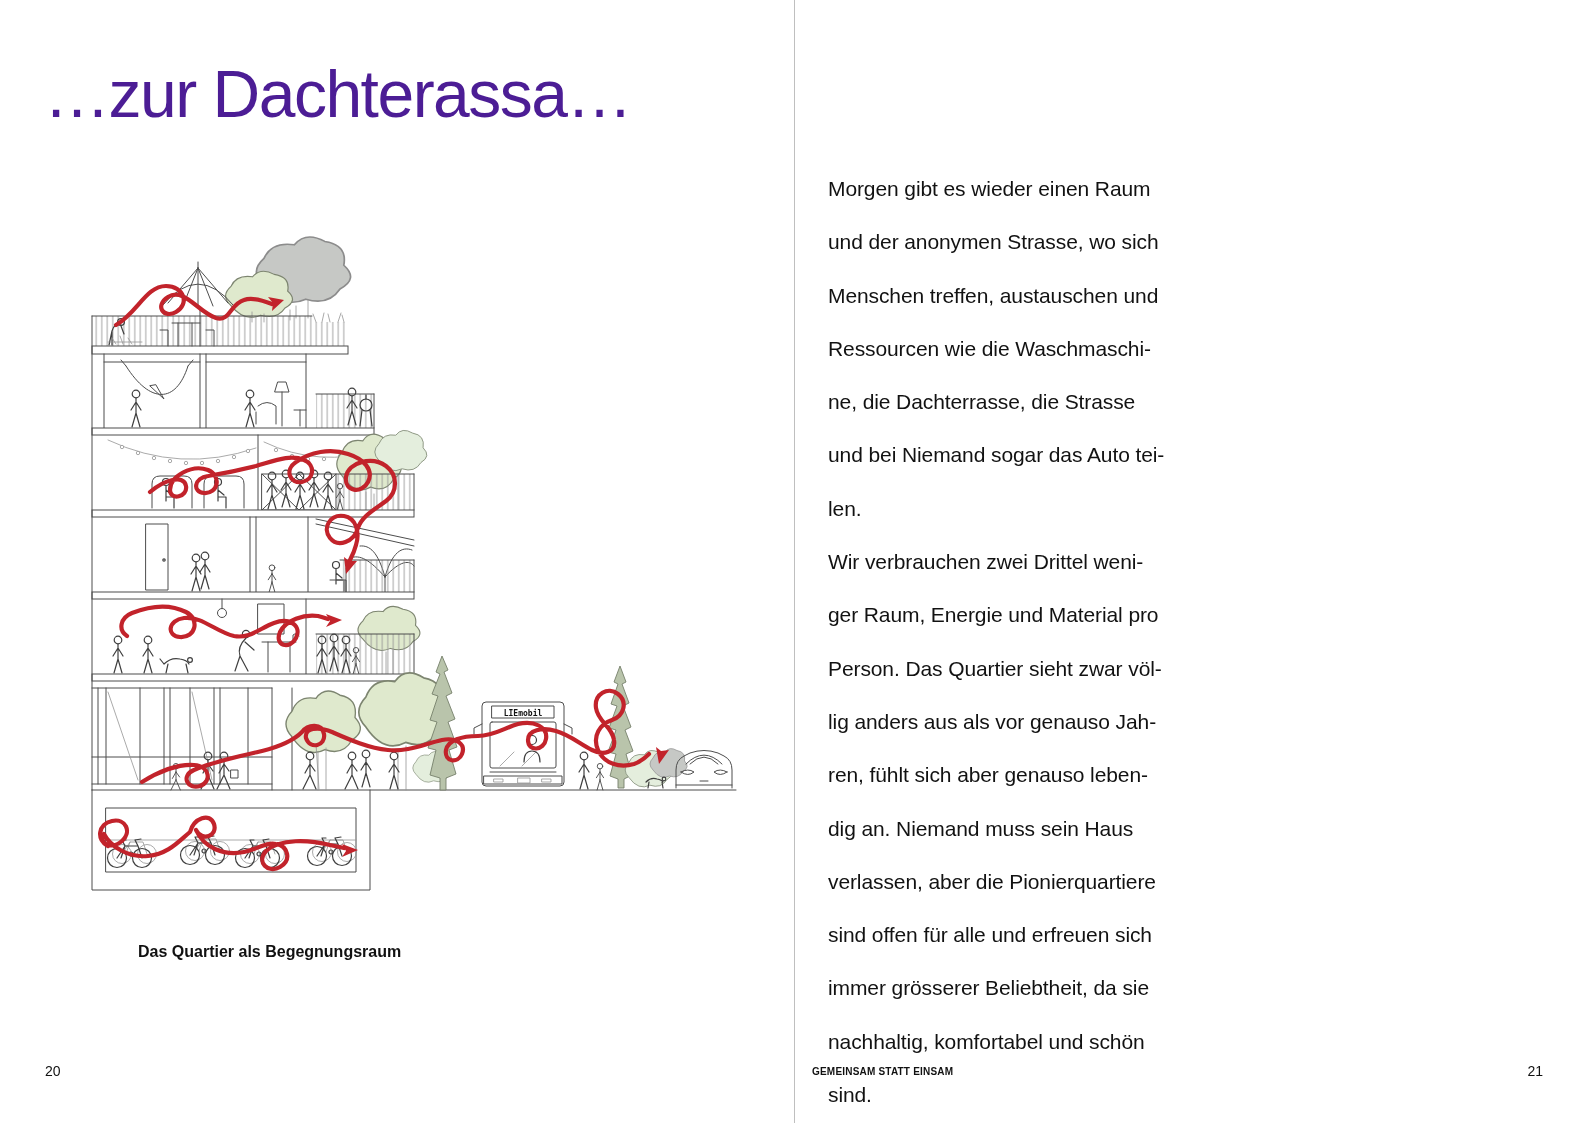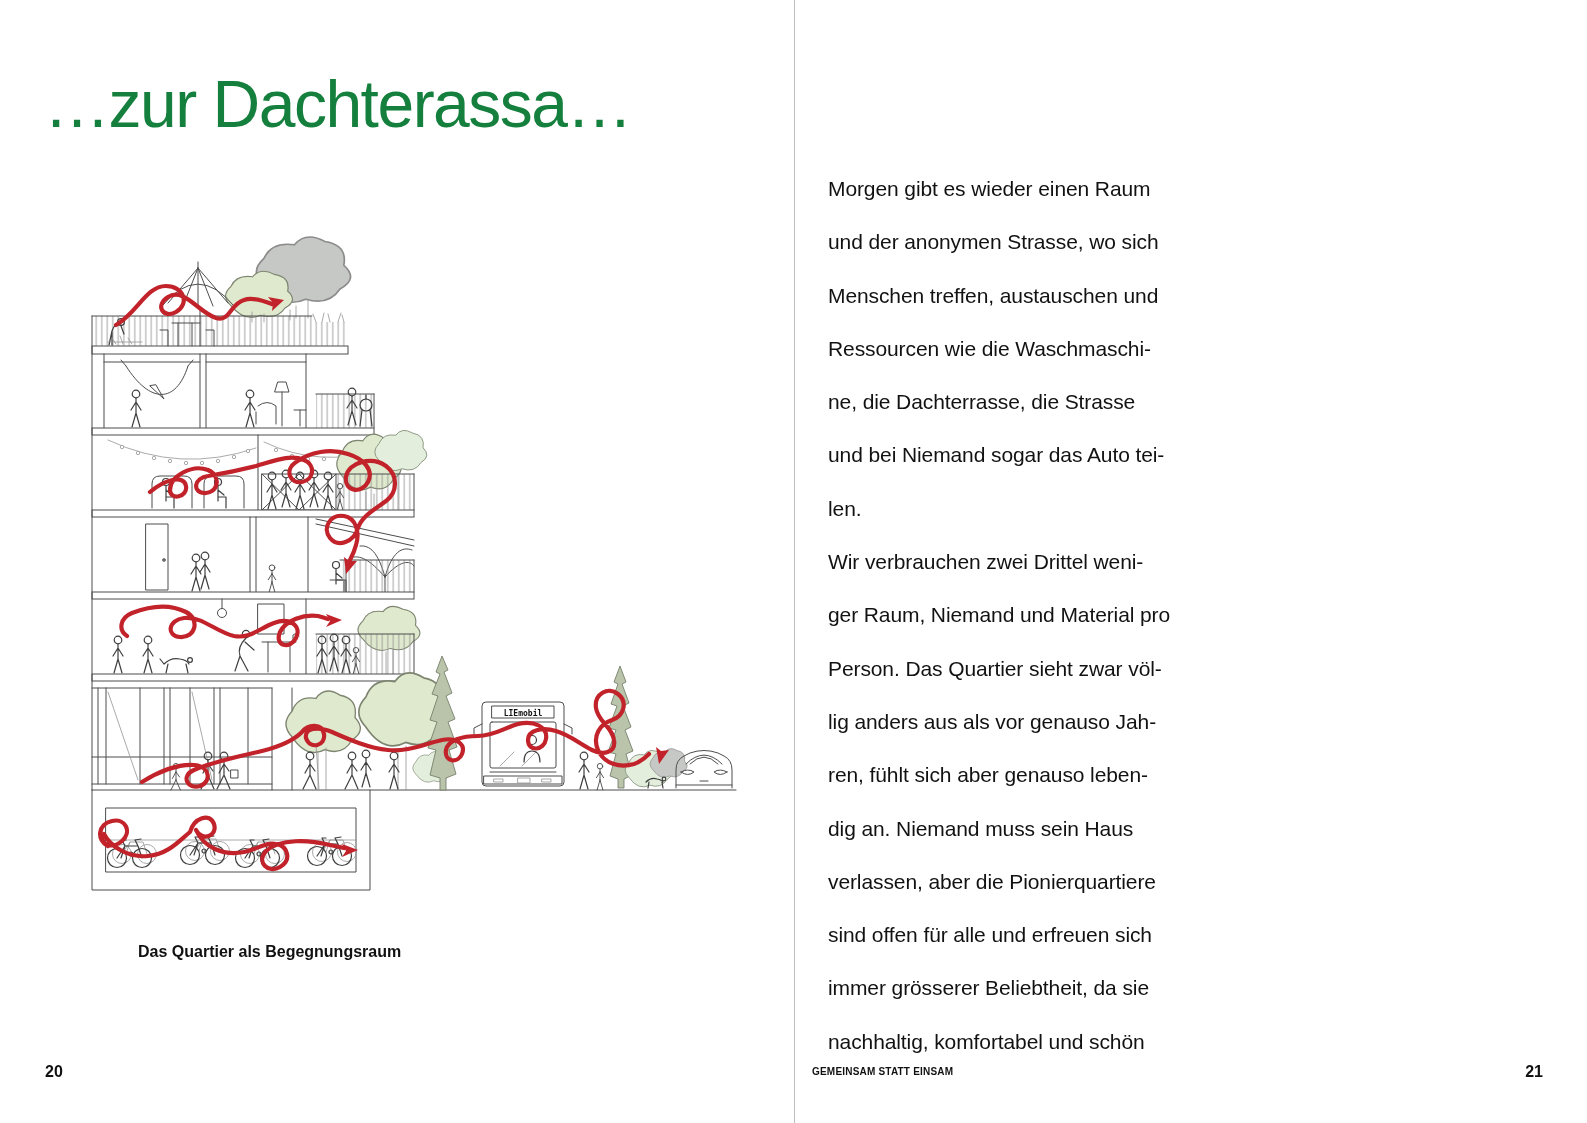--- a/index.html
+++ b/index.html
@@ -1,23 +1,23 @@
 <!DOCTYPE html>
 <html><head>
 <meta charset="utf-8">
 <style>
   html,body{margin:0;padding:0;}
   body{width:1587px;height:1123px;position:relative;background:#ffffff;
        font-family:"Liberation Sans",sans-serif;color:#101010;overflow:hidden;}
   .divider{position:absolute;left:794px;top:0;width:1px;height:1123px;background:#bfbfbf;}
-  .title{position:absolute;left:44px;top:22px;font-size:66px;font-weight:400;
-         letter-spacing:-1.5px;color:#15803d;white-space:nowrap;text-align:center;}
+  .title{position:absolute;left:44px;top:12px;font-size:66px;font-weight:400;
+         letter-spacing:-1.5px;color:#4c1d95;white-space:nowrap;text-align:center;}
   .illu{position:absolute;left:85px;top:228px;width:660px;height:672px;}
   .caption{position:absolute;left:138px;top:943px;font-size:16px;font-weight:700;color:#111;}
-  .pageno{position:absolute;top:1063px;font-size:16px;font-weight:700;color:#111;}
+  .pageno{position:absolute;top:1063px;font-size:14px;font-weight:400;color:#111;}
   .pageno.left{left:45px;}
   .pageno.right{right:44px;}
   .footerline{position:absolute;left:812px;top:1066px;font-size:10px;font-weight:700;
               letter-spacing:0.2px;color:#111;}
   .textblock{position:absolute;left:828px;top:150px;width:350px;}
   .para{margin:0 0 16px 0;}
   .bodyline{font-size:21px;line-height:29.3px;font-weight:500;color:#121212;
             letter-spacing:-0.1px;white-space:nowrap;margin-top:24px;}
   
   .ln{fill:none;stroke:#4d4d4d;stroke-width:1;stroke-linejoin:round;stroke-linecap:round;}
@@ -284,26 +284,27 @@
       <div class="bodyline">Morgen gibt es wieder einen Raum</div>
       <div class="bodyline">und der anonymen Strasse, wo sich</div>
       <div class="bodyline">Menschen treffen, austauschen und</div>
       <div class="bodyline">Ressourcen wie die Waschmaschi-</div>
       <div class="bodyline">ne, die Dachterrasse, die Strasse</div>
       <div class="bodyline">und bei Niemand sogar das Auto tei-</div>
       <div class="bodyline">len.</div>
     </div>
   <div class="para">
       <div class="bodyline">Wir verbrauchen zwei Drittel weni-</div>
-      <div class="bodyline">ger Raum, Niemand und Material pro</div>
+      <div class="bodyline">ger Raum, Energie und Material pro</div>
       <div class="bodyline">Person. Das Quartier sieht zwar völ-</div>
       <div class="bodyline">lig anders aus als vor genauso Jah-</div>
       <div class="bodyline">ren, fühlt sich aber genauso leben-</div>
       <div class="bodyline">dig an. Niemand muss sein Haus</div>
       <div class="bodyline">verlassen, aber die Pionierquartiere</div>
       <div class="bodyline">sind offen für alle und erfreuen sich</div>
       <div class="bodyline">immer grösserer Beliebtheit, da sie</div>
       <div class="bodyline">nachhaltig, komfortabel und schön</div>
+      <div class="bodyline">sind.</div>
     </div>
 </div>
 
 <div class="footerline">GEMEINSAM STATT EINSAM</div>
 <div class="pageno right">21</div>
 
 </body></html>

